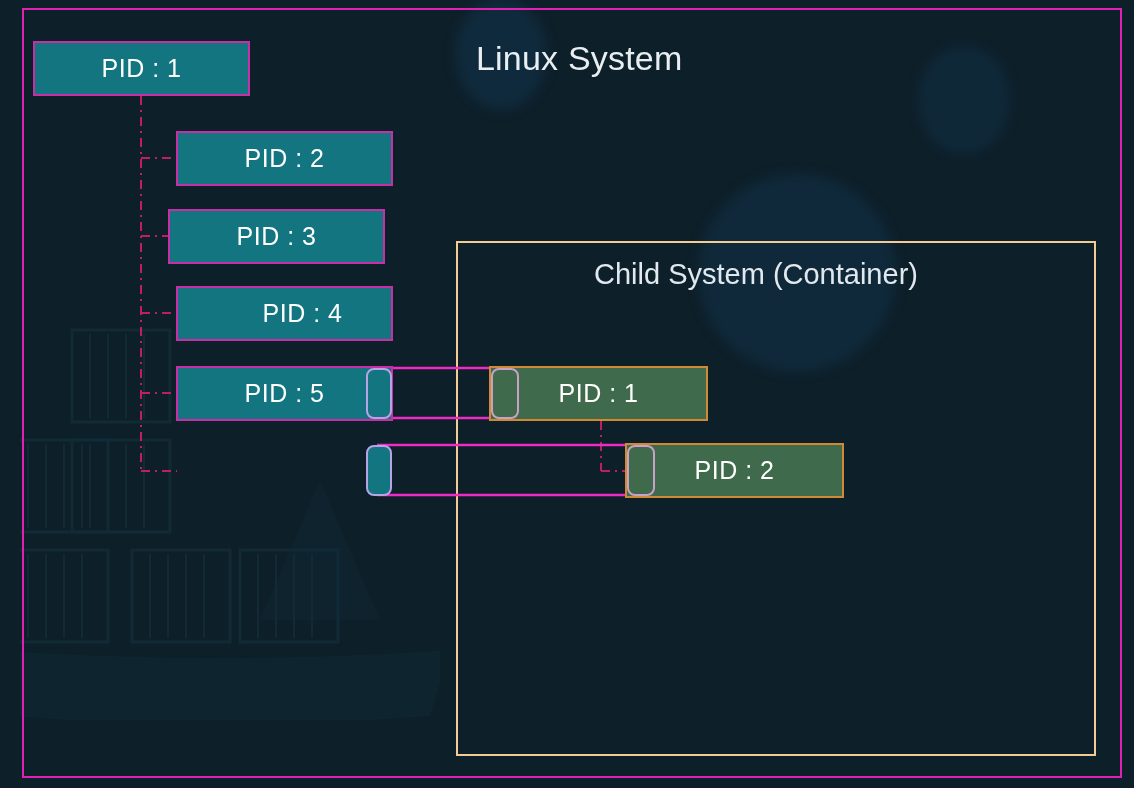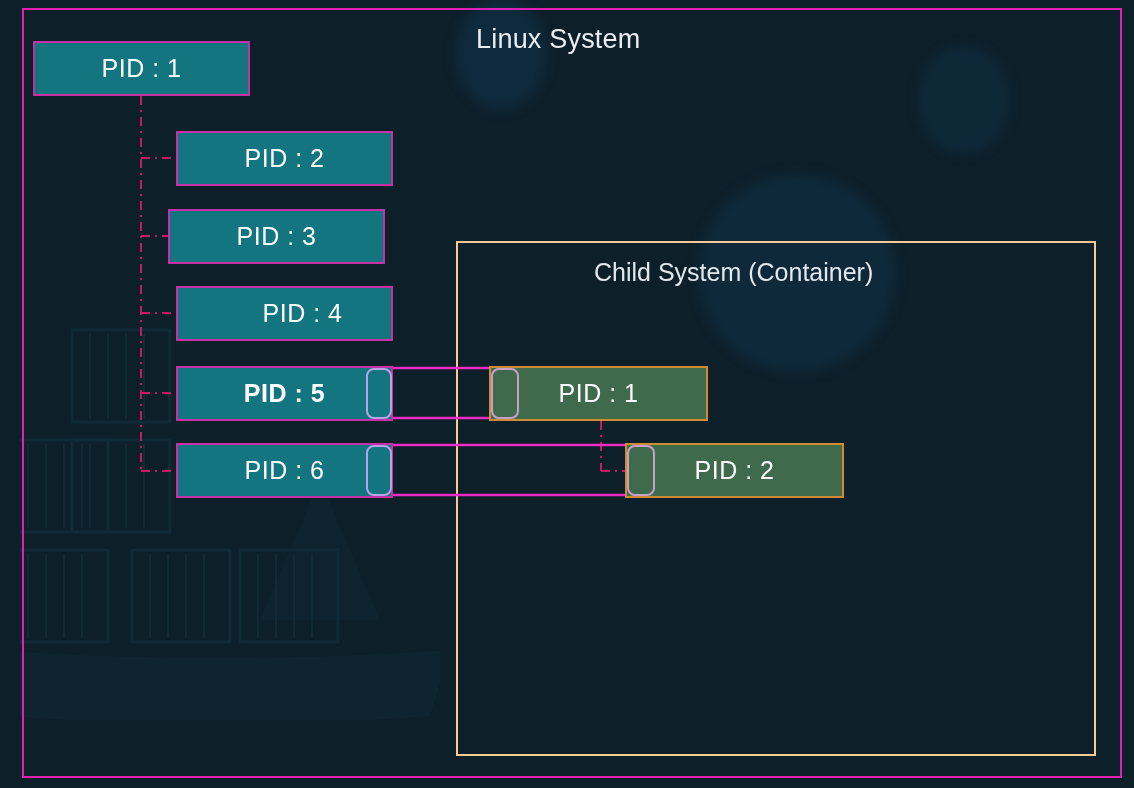--- a/index.html
+++ b/index.html
@@ -37,43 +37,43 @@
     left: 22px;
     top: 8px;
     width: 1100px;
     height: 770px;
     border: 2px solid #e021b4;
     box-sizing: border-box;
   }
   .system-title {
     position: absolute;
     left: 476px;
-    top: 24px;
-    font-size: 27px;
+    top: 39px;
+    font-size: 34px;
     color: #e8eef2;
     letter-spacing: 0.2px;
     white-space: nowrap;
   }
 
   
   .container-frame {
     position: absolute;
     left: 456px;
     top: 241px;
     width: 640px;
     height: 515px;
     border: 2px solid #f5cb95;
     box-sizing: border-box;
     background: transparent;
   }
   .container-title {
     position: absolute;
     left: 594px;
     top: 258px;
-    font-size: 25px;
+    font-size: 29px;
     color: #e2e9ee;
     white-space: nowrap;
   }
 
   
   .pbox {
     position: absolute;
     box-sizing: border-box;
     border-radius: 0;
     display: flex;
@@ -203,28 +203,25 @@
   </div>
 
   <div class="pbox host" style="left:168px; top:209px; width:217px; height:55px;">
     <span class="label">PID : 3</span>
   </div>
 
   <div class="pbox host" style="left:176px; top:286px; width:217px; height:55px;padding-left:36px;">
     <span class="label">PID : 4</span>
   </div>
 
-  <div class="pbox host" style="left:176px; top:366px; width:217px; height:55px;font-weight:bold;">
+  <div class="pbox host" style="left:176px; top:366px; width:217px; height:55px;">
     <span class="label">PID : 5</span>
   </div>
   <div class="port host-port" style="left:366px; top:368px; width:26px; height:51px;"></div>
 
-  <div class="pbox host" style="left:176px; top:443px; width:217px; height:55px;">
-    <span class="label">PID : 6</span>
-  </div>
   <div class="port host-port" style="left:366px; top:445px; width:26px; height:51px;"></div>
 
   <div class="pbox guest" style="left:489px; top:366px; width:219px; height:55px;">
     <span class="label">PID : 1</span>
   </div>
   <div class="port guest-port" style="left:491px; top:368px; width:28px; height:51px;"></div>
 
   <div class="pbox guest" style="left:625px; top:443px; width:219px; height:55px;">
     <span class="label">PID : 2</span>
   </div>

